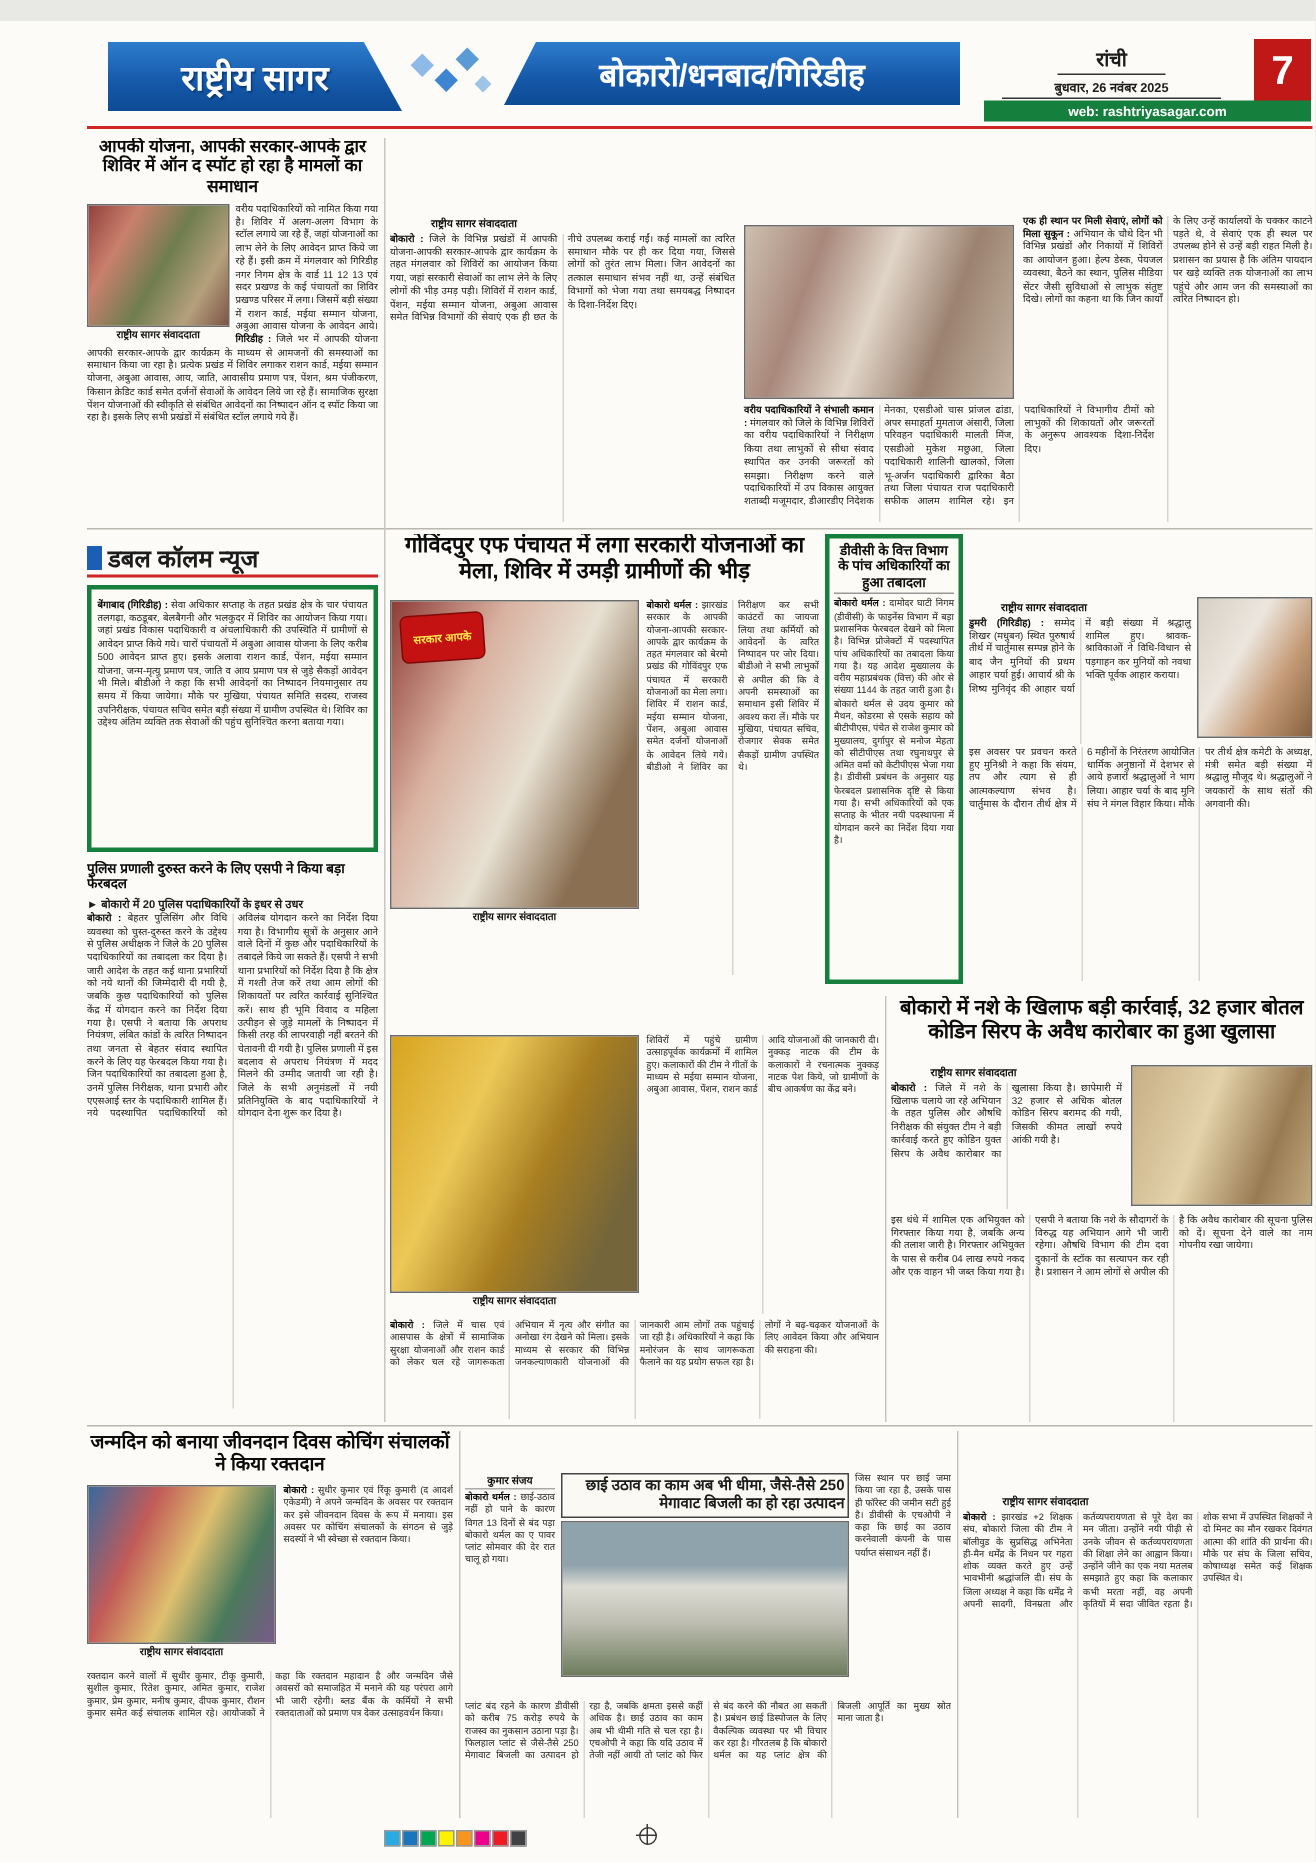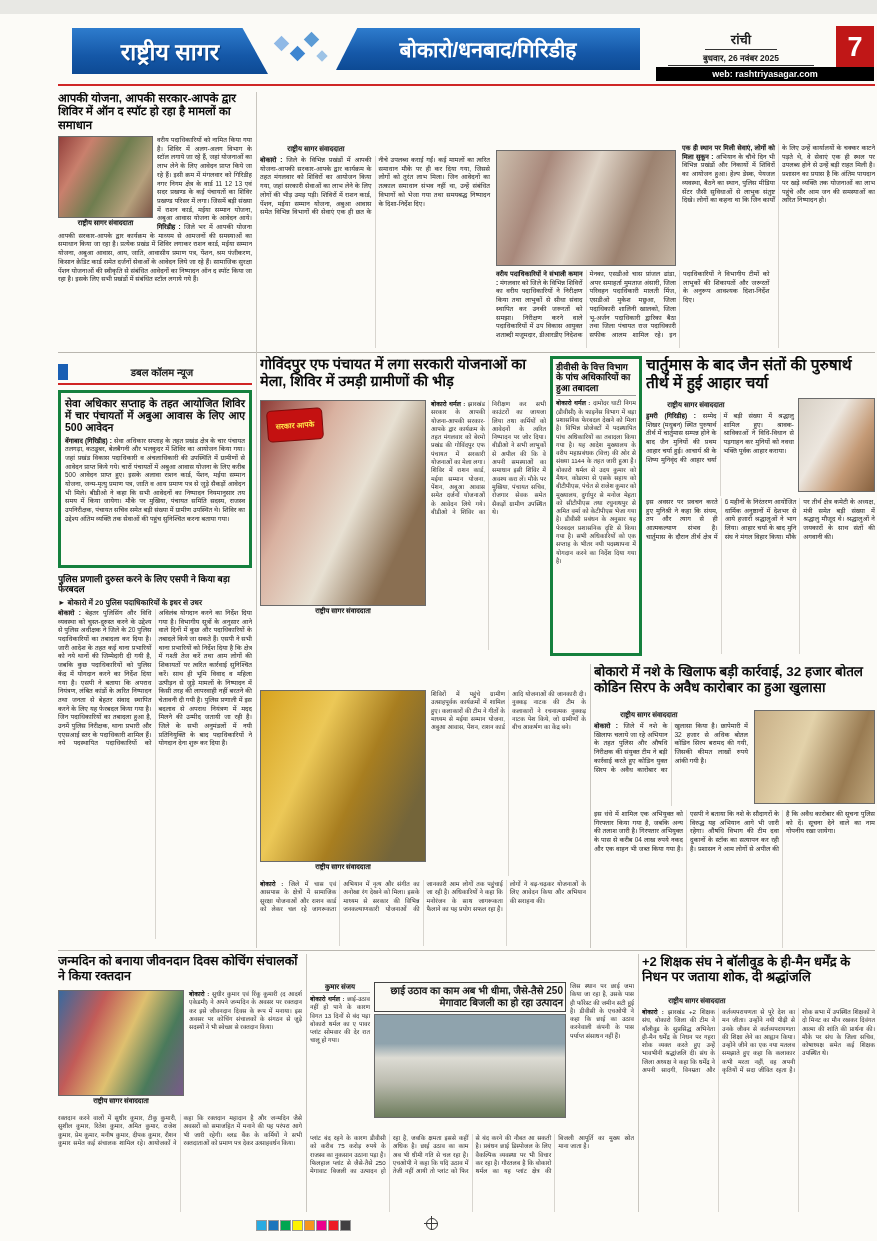--- a/index.html
+++ b/index.html
@@ -1,19 +1,19 @@
 <!DOCTYPE html>
 <html lang="hi"><head>
 <meta charset="utf-8">
 <style>
   html,body{margin:0;padding:0;background:#e8e8e4;}
   .page{position:relative;width:877px;height:1241px;background:#fcfbf7;margin:14px auto;
         font-family:"Liberation Sans","DejaVu Sans",sans-serif;color:#1c1c1c;overflow:hidden;}
   .art{position:absolute;overflow:hidden;}
-  .hl{font-weight:bold;color:#0c0c0c;line-height:1.16;}
+  .hl{font-weight:bold;color:#0c0c0c;line-height:1.16;text-align:center;}
   .hl-left{text-align:left;}
   .body{font-size:6.5px;line-height:1.34;text-align:justify;color:#262626;margin:0;}
   .cols2{column-count:2;column-gap:7px;column-rule:1px solid #d8d5cf;}
   .cols3{column-count:3;column-gap:7px;column-rule:1px solid #d8d5cf;}
   .cols4{column-count:4;column-gap:7px;column-rule:1px solid #d8d5cf;}
   .byline{font-weight:bold;font-size:7px;text-align:center;color:#111;}
   .caption{font-weight:bold;font-size:6.8px;text-align:center;color:#111;}
   .photo{border:1px solid #6b6b6b;box-sizing:border-box;}
   b{color:#0a0a0a;}
   .vr{position:absolute;width:1px;background:#c9c6bf;}
@@ -26,28 +26,28 @@
   .center-banner{position:absolute;left:336px;top:14px;width:304px;height:42px;
     background:linear-gradient(180deg,#2e7ccd 0%,#1558a8 60%,#0d4a94 100%);
     clip-path:polygon(7% 0,100% 0,100% 100%,0 100%);display:flex;align-items:center;justify-content:center;}
   .center-banner span{color:#fff;font-size:21px;font-weight:bold;}
   .deco{position:absolute;width:11px;height:11px;transform:rotate(45deg);}
   .edition-block{position:absolute;left:668px;top:16px;width:146px;text-align:center;}
   .edition-name{font-weight:bold;font-size:13px;border-bottom:1px solid #333;display:inline-block;padding:0 26px 1px;}
   .edition-date{font-size:8.5px;font-weight:bold;margin-top:2px;border-bottom:1px solid #333;padding-bottom:2px;}
   .pagebox{position:absolute;left:836px;top:12px;width:38px;height:42px;background:#c01717;color:#fff;
     font-size:27px;font-weight:bold;display:flex;align-items:center;justify-content:center;}
-  .webstrip{position:absolute;left:656px;top:53px;width:218px;height:14px;background:#000000;color:#fff;
+  .webstrip{position:absolute;left:656px;top:53px;width:218px;height:14px;background:#15803d;color:#fff;
     font-size:9px;font-weight:bold;display:flex;align-items:center;justify-content:center;}
   .red-rule{position:absolute;left:58px;top:70px;width:817px;height:2px;background:#cf2626;}
   
   .dcn{position:absolute;left:58px;top:346px;width:194px;height:23px;border-bottom:2px solid #d02424;
        display:flex;align-items:center;}
   .dcn-sq{width:10px;height:16px;background:#1a5fb4;margin-right:4px;}
-  .dcn-t{flex:1;text-align:center;font-weight:bold;font-size:10px;}
+  .dcn-t{flex:1;text-align:left;font-weight:bold;font-size:16px;}
   .boxed{border:3px solid #15803d;box-sizing:border-box;padding:4px;background:#fcfbf5;}
   .redbanner{background:linear-gradient(180deg,#b01714,#8f0f0d);color:#fff;font-weight:bold;font-size:11px;
     text-align:center;line-height:1.1;padding:3px 2px;}
   .subbox{border:1.5px solid #444;font-weight:bold;font-size:10px;text-align:right;line-height:1.2;
     padding:2px;box-sizing:border-box;background:#faf9f3;}
   
   .ph-aapki{background:linear-gradient(120deg,#93403c,#c9806d 25%,#6f7d4f 52%,#b5a07c 78%,#7c5546);}
   .ph-main{background:linear-gradient(110deg,#cdbfae,#a8887b 25%,#e0d5c8 48%,#9c8270 72%,#c4b4a2);}
   .ph-gov{background:linear-gradient(115deg,#8e3b36,#d9b1a0 30%,#e7e0d2 55%,#8a6f52 80%);}
   .ph-jain{background:linear-gradient(120deg,#d7d0c5,#ece6de 38%,#c49a76 68%,#86613f);}
@@ -118,21 +118,20 @@
 
   <div class="hr" style="left:58px;top:338px;width:817px;"></div>
   <div class="vr" style="left:256px;top:78px;height:856px;"></div>
 
   <div class="dcn">
     <div class="dcn-sq"></div>
     <div class="dcn-t">डबल कॉलम न्यूज</div>
   </div>
 
   <div class="art boxed" style="left:58px;top:376px;width:194px;height:178px;">
-    <div class="hl hl-left" style="font-size:10.5px;text-align:justify;">सेवा अधिकार सप्ताह के तहत आयोजित शिविर में चार पंचायतों में अबुआ आवास के लिए आए 500 आवेदन</div>
     <p class="body" style="margin-top:3px;"><b>बेंगाबाद (गिरिडीह) :</b> <span>सेवा अधिकार सप्ताह के तहत प्रखंड क्षेत्र के चार पंचायत तलगढ़ा, कठडूबर, बेलबैगनी और भलकुदर में शिविर का आयोजन किया गया। जहां प्रखंड विकास पदाधिकारी व अंचलाधिकारी की उपस्थिति में ग्रामीणों से आवेदन प्राप्त किये गये। चारों पंचायतों में अबुआ आवास योजना के लिए करीब 500 आवेदन प्राप्त हुए। इसके अलावा राशन कार्ड, पेंशन, मईया सम्मान योजना, जन्म-मृत्यु प्रमाण पत्र, जाति व आय प्रमाण पत्र से जुड़े सैकड़ों आवेदन भी मिले। बीडीओ ने कहा कि सभी आवेदनों का निष्पादन नियमानुसार तय समय में किया जायेगा। मौके पर मुखिया, पंचायत समिति सदस्य, राजस्व उपनिरीक्षक, पंचायत सचिव समेत बड़ी संख्या में ग्रामीण उपस्थित थे। शिविर का उद्देश्य अंतिम व्यक्ति तक सेवाओं की पहुंच सुनिश्चित करना बताया गया।</span></p>
   </div>
 
   <div class="art" style="left:58px;top:560px;width:194px;height:372px;">
     <div class="hl hl-left" style="font-size:9px;">पुलिस प्रणाली दुरुस्त करने के लिए एसपी ने किया बड़ा फेरबदल</div>
     <div style="font-weight:bold;font-size:7.5px;margin:2px 0;">► बोकारो में 20 पुलिस पदाधिकारियों के इधर से उधर</div>
     <div class="body cols2" style="height:330px;">
       <b>बोकारो :</b> <span>बेहतर पुलिसिंग और विधि व्यवस्था को चुस्त-दुरुस्त करने के उद्देश्य से पुलिस अधीक्षक ने जिले के 20 पुलिस पदाधिकारियों का तबादला कर दिया है। जारी आदेश के तहत कई थाना प्रभारियों को नये थानों की जिम्मेदारी दी गयी है, जबकि कुछ पदाधिकारियों को पुलिस केंद्र में योगदान करने का निर्देश दिया गया है। एसपी ने बताया कि अपराध नियंत्रण, लंबित कांडों के त्वरित निष्पादन तथा जनता से बेहतर संवाद स्थापित करने के लिए यह फेरबदल किया गया है। जिन पदाधिकारियों का तबादला हुआ है, उनमें पुलिस निरीक्षक, थाना प्रभारी और एएसआई स्तर के पदाधिकारी शामिल हैं। नये पदस्थापित पदाधिकारियों को अविलंब योगदान करने का निर्देश दिया गया है। विभागीय सूत्रों के अनुसार आने वाले दिनों में कुछ और पदाधिकारियों के तबादले किये जा सकते हैं। एसपी ने सभी थाना प्रभारियों को निर्देश दिया है कि क्षेत्र में गश्ती तेज करें तथा आम लोगों की शिकायतों पर त्वरित कार्रवाई सुनिश्चित करें। साथ ही भूमि विवाद व महिला उत्पीड़न से जुड़े मामलों के निष्पादन में किसी तरह की लापरवाही नहीं बरतने की चेतावनी दी गयी है। पुलिस प्रणाली में इस बदलाव से अपराध नियंत्रण में मदद मिलने की उम्मीद जतायी जा रही है। जिले के सभी अनुमंडलों में नयी प्रतिनियुक्ति के बाद पदाधिकारियों ने योगदान देना शुरू कर दिया है।</span>
     </div>
   </div>
@@ -149,21 +148,20 @@
       <b>बोकारो थर्मल :</b> <span>झारखंड सरकार के आपकी योजना-आपकी सरकार-आपके द्वार कार्यक्रम के तहत मंगलवार को बेरमो प्रखंड की गोविंदपुर एफ पंचायत में सरकारी योजनाओं का मेला लगा। शिविर में राशन कार्ड, मईया सम्मान योजना, पेंशन, अबुआ आवास समेत दर्जनों योजनाओं के आवेदन लिये गये। बीडीओ ने शिविर का निरीक्षण कर सभी काउंटरों का जायजा लिया तथा कर्मियों को आवेदनों के त्वरित निष्पादन पर जोर दिया। बीडीओ ने सभी लाभुकों से अपील की कि वे अपनी समस्याओं का समाधान इसी शिविर में अवश्य करा लें। मौके पर मुखिया, पंचायत सचिव, रोजगार सेवक समेत सैकड़ों ग्रामीण उपस्थित थे।</span>
     </div>
   </div>
 
   <div class="art boxed" style="left:550px;top:342px;width:92px;height:300px;padding:3px;">
     <div class="hl" style="font-size:9px;border-bottom:1px solid #999;padding-bottom:2px;">डीवीसी के वित्त विभाग के पांच अधिकारियों का हुआ तबादला</div>
     <p class="body" style="margin-top:3px;font-size:6.2px;"><b>बोकारो थर्मल :</b> <span>दामोदर घाटी निगम (डीवीसी) के फाइनेंस विभाग में बड़ा प्रशासनिक फेरबदल देखने को मिला है। विभिन्न प्रोजेक्टों में पदस्थापित पांच अधिकारियों का तबादला किया गया है। यह आदेश मुख्यालय के वरीय महाप्रबंधक (वित्त) की ओर से संख्या 1144 के तहत जारी हुआ है। बोकारो थर्मल से उदय कुमार को मैथन, कोडरमा से एसके सहाय को बीटीपीएस, पंचेत से राजेश कुमार को मुख्यालय, दुर्गापुर से मनोज मेहता को सीटीपीएस तथा रघुनाथपुर से अमित वर्मा को केटीपीएस भेजा गया है। डीवीसी प्रबंधन के अनुसार यह फेरबदल प्रशासनिक दृष्टि से किया गया है। सभी अधिकारियों को एक सप्ताह के भीतर नयी पदस्थापना में योगदान करने का निर्देश दिया गया है।</span></p>
   </div>
 
   <div class="art" style="left:646px;top:342px;width:229px;height:300px;">
-    <div class="hl" style="font-size:15.5px;">चार्तुमास के बाद जैन संतों की पुरुषार्थ तीर्थ में हुई आहार चर्या</div>
     <div class="byline" style="position:absolute;left:0;top:44px;width:100px;">राष्ट्रीय सागर संवाददाता</div>
     <div class="photo ph-jain" style="position:absolute;left:152px;top:42px;width:77px;height:94px;"></div>
     <div class="body cols2" style="position:absolute;left:0;top:56px;width:148px;height:84px;">
       <b>डुमरी (गिरिडीह) :</b> <span>सम्मेद शिखर (मधुबन) स्थित पुरुषार्थ तीर्थ में चार्तुमास सम्पन्न होने के बाद जैन मुनियों की प्रथम आहार चर्या हुई। आचार्य श्री के शिष्य मुनिवृंद की आहार चर्या में बड़ी संख्या में श्रद्धालु शामिल हुए। श्रावक-श्राविकाओं ने विधि-विधान से पड़गाहन कर मुनियों को नवधा भक्ति पूर्वक आहार कराया।</span>
     </div>
     <div class="body cols3" style="position:absolute;left:0;top:142px;width:229px;height:156px;">
       <span>इस अवसर पर प्रवचन करते हुए मुनिश्री ने कहा कि संयम, तप और त्याग से ही आत्मकल्याण संभव है। चार्तुमास के दौरान तीर्थ क्षेत्र में 6 महीनों के निरंतरण आयोजित धार्मिक अनुष्ठानों में देशभर से आये हजारों श्रद्धालुओं ने भाग लिया। आहार चर्या के बाद मुनि संघ ने मंगल विहार किया। मौके पर तीर्थ क्षेत्र कमेटी के अध्यक्ष, मंत्री समेत बड़ी संख्या में श्रद्धालु मौजूद थे। श्रद्धालुओं ने जयकारों के साथ संतों की अगवानी की।</span>
     </div>
   </div>
 
@@ -225,21 +223,20 @@
       <span>जिस स्थान पर छाई जमा किया जा रहा है, उसके पास ही फॉरेस्ट की जमीन सटी हुई है। डीवीसी के एचओपी ने कहा कि छाई का उठाव करनेवाली कंपनी के पास पर्याप्त संसाधन नहीं हैं।</span>
     </div>
     <div class="body cols4" style="position:absolute;left:0;top:180px;width:324px;height:78px;font-size:6.2px;">
       <span>प्लांट बंद रहने के कारण डीवीसी को करीब 75 करोड़ रुपये के राजस्व का नुकसान उठाना पड़ा है। फिलहाल प्लांट से जैसे-तैसे 250 मेगावाट बिजली का उत्पादन हो रहा है, जबकि क्षमता इससे कहीं अधिक है। छाई उठाव का काम अब भी धीमी गति से चल रहा है। एचओपी ने कहा कि यदि उठाव में तेजी नहीं आयी तो प्लांट को फिर से बंद करने की नौबत आ सकती है। प्रबंधन छाई डिस्पोजल के लिए वैकल्पिक व्यवस्था पर भी विचार कर रहा है। गौरतलब है कि बोकारो थर्मल का यह प्लांट क्षेत्र की बिजली आपूर्ति का मुख्य स्रोत माना जाता है।</span>
     </div>
   </div>
 
   <div class="vr" style="left:638px;top:940px;height:258px;"></div>
 
   <div class="art" style="left:642px;top:940px;width:233px;height:258px;">
-    <div class="hl" style="font-size:13px;">+2 शिक्षक संघ ने बॉलीवुड के ही-मैन धर्मेंद्र के निधन पर जताया शोक, दी श्रद्धांजलि</div>
     <div class="byline" style="position:absolute;left:0;top:42px;width:110px;">राष्ट्रीय सागर संवाददाता</div>
     <div class="body cols3" style="position:absolute;left:0;top:54px;width:233px;height:204px;font-size:6.2px;">
       <b>बोकारो :</b> <span>झारखंड +2 शिक्षक संघ, बोकारो जिला की टीम ने बॉलीवुड के सुप्रसिद्ध अभिनेता ही-मैन धर्मेंद्र के निधन पर गहरा शोक व्यक्त करते हुए उन्हें भावभीनी श्रद्धांजलि दी। संघ के जिला अध्यक्ष ने कहा कि धर्मेंद्र ने अपनी सादगी, विनम्रता और कर्तव्यपरायणता से पूरे देश का मन जीता।</span> <span>उन्होंने नयी पीढ़ी से उनके जीवन से कर्तव्यपरायणता की शिक्षा लेने का आह्वान किया। उन्होंने जीने का एक नया मतलब समझाते हुए कहा कि कलाकार कभी मरता नहीं, वह अपनी कृतियों में सदा जीवित रहता है। शोक सभा में उपस्थित शिक्षकों ने दो मिनट का मौन रखकर दिवंगत आत्मा की शांति की प्रार्थना की। मौके पर संघ के जिला सचिव, कोषाध्यक्ष समेत कई शिक्षक उपस्थित थे।</span>
     </div>
   </div>
 
   <div class="reg-row" id="reg-row">
       <div class="reg-sq" style="background: rgb(41, 171, 226);"></div>
       <div class="reg-sq" style="background: rgb(27, 117, 188);"></div>
       <div class="reg-sq" style="background: rgb(0, 166, 81);"></div>

